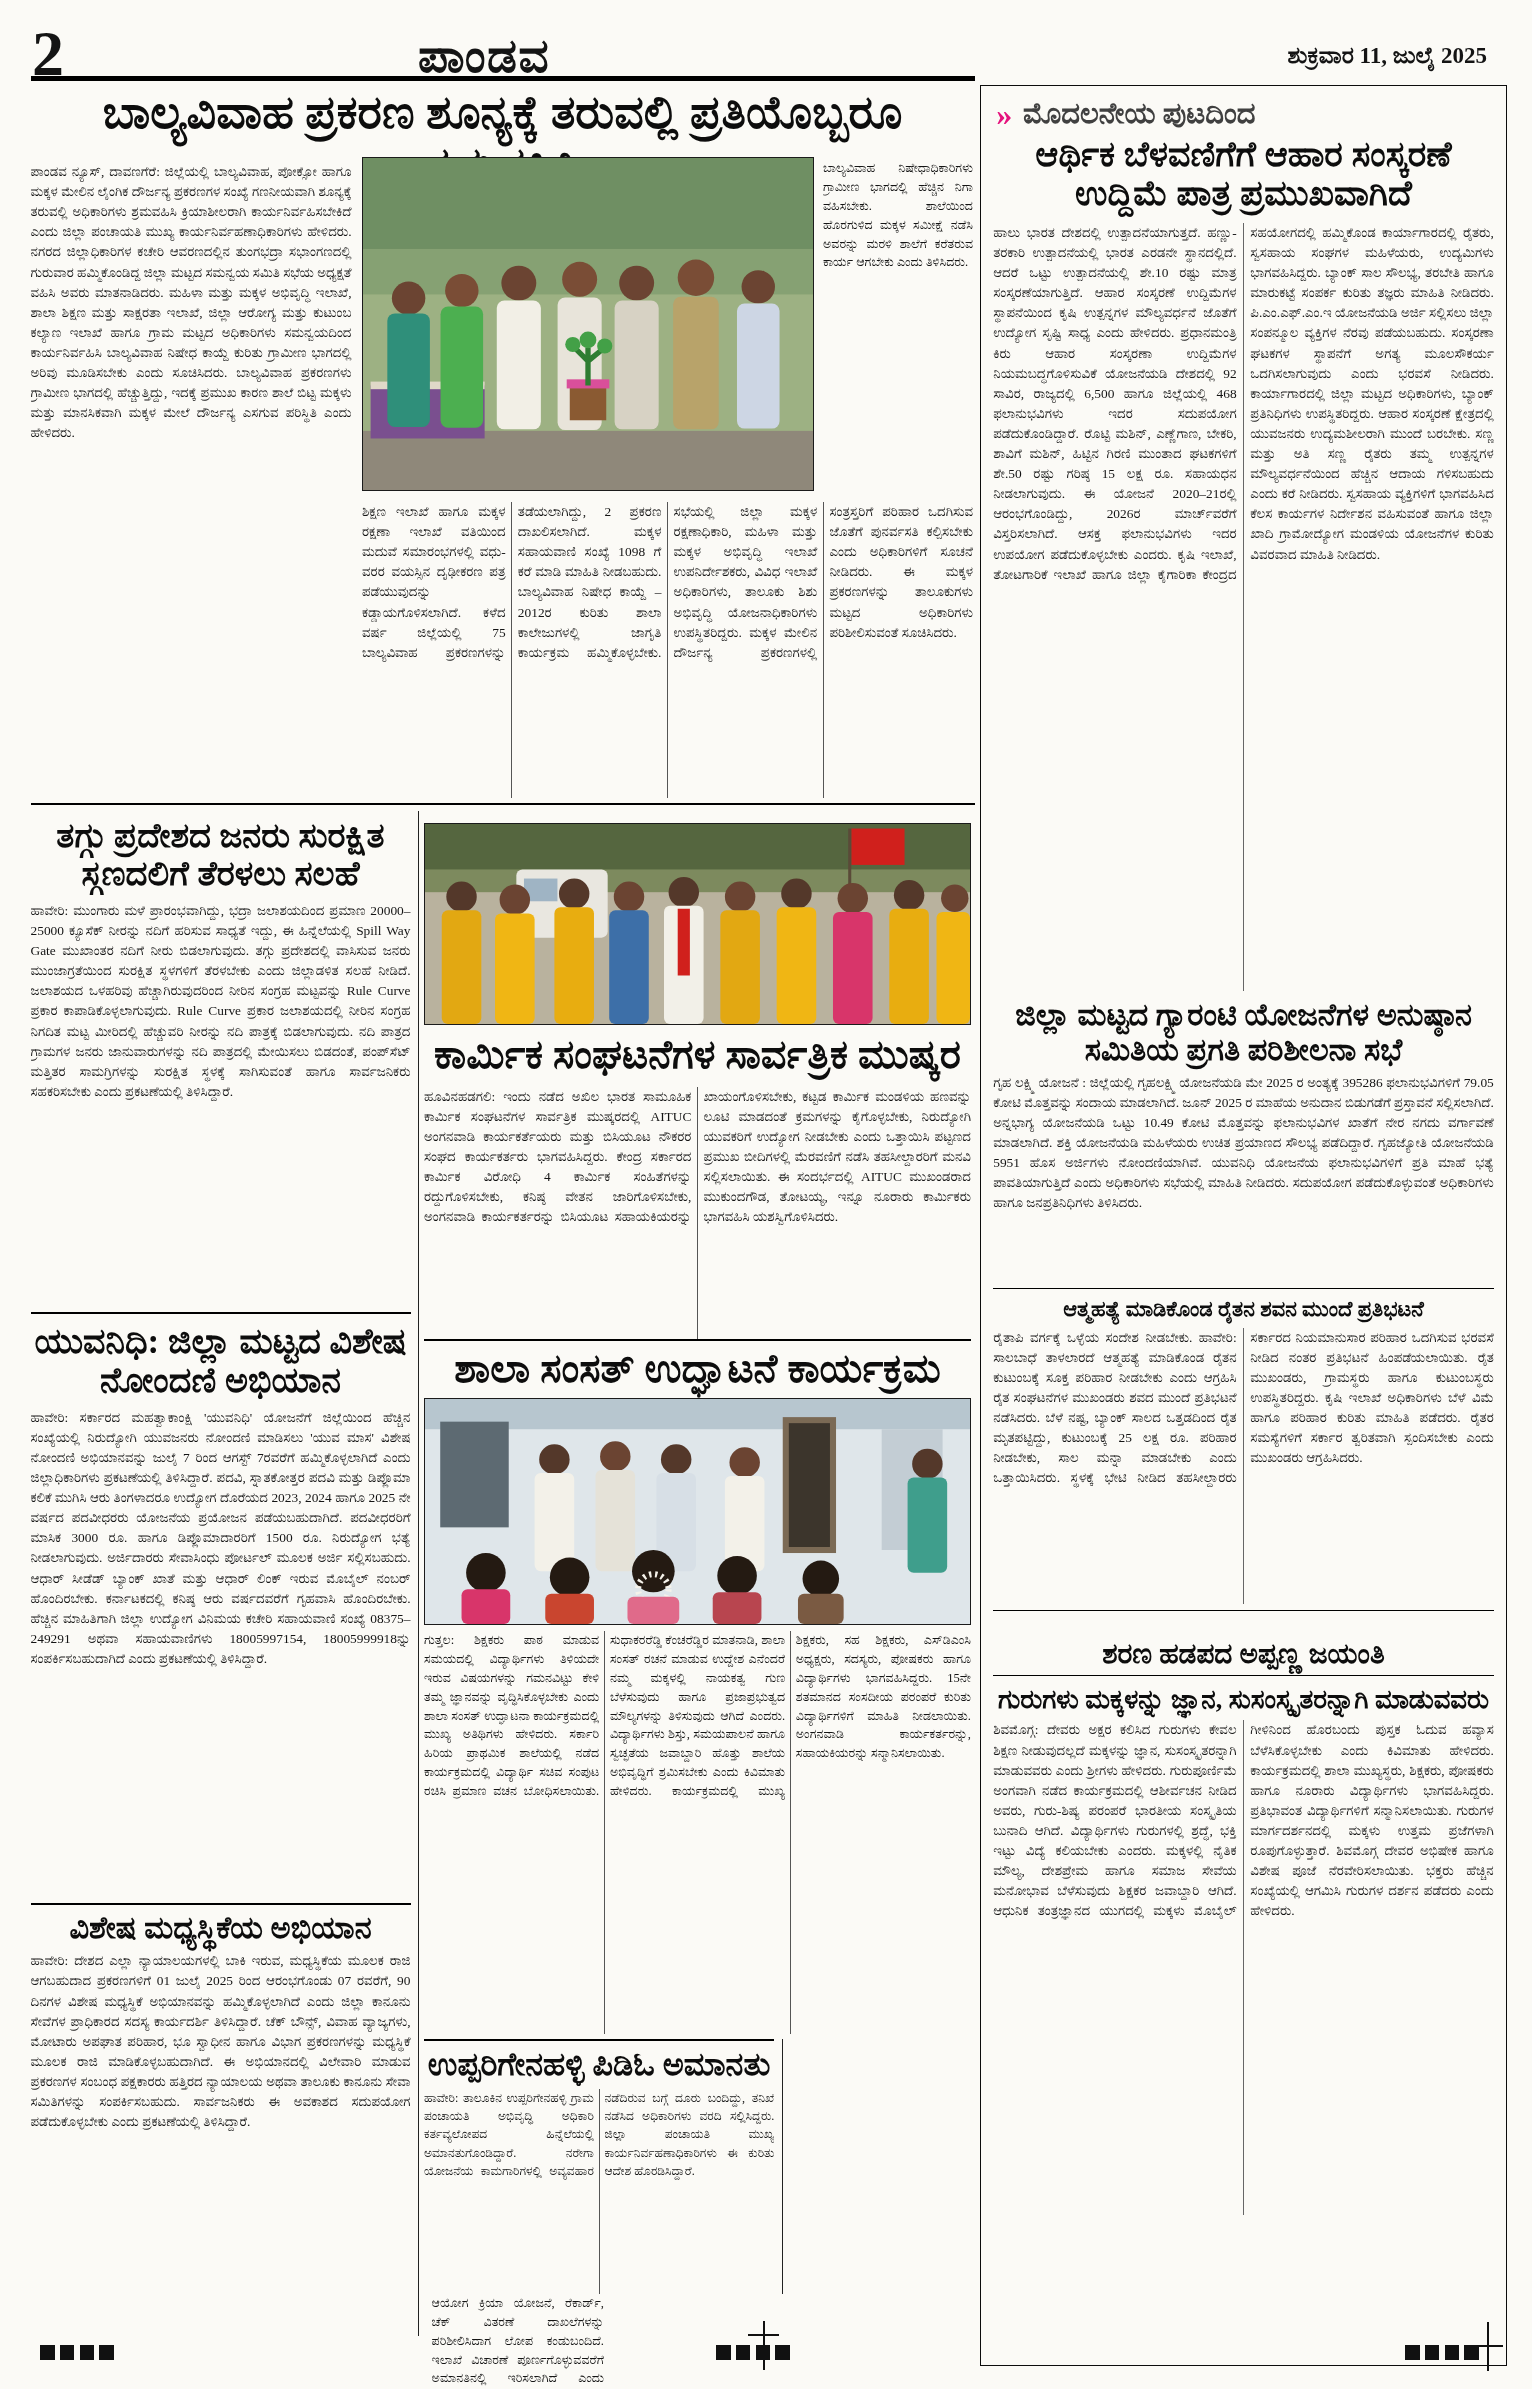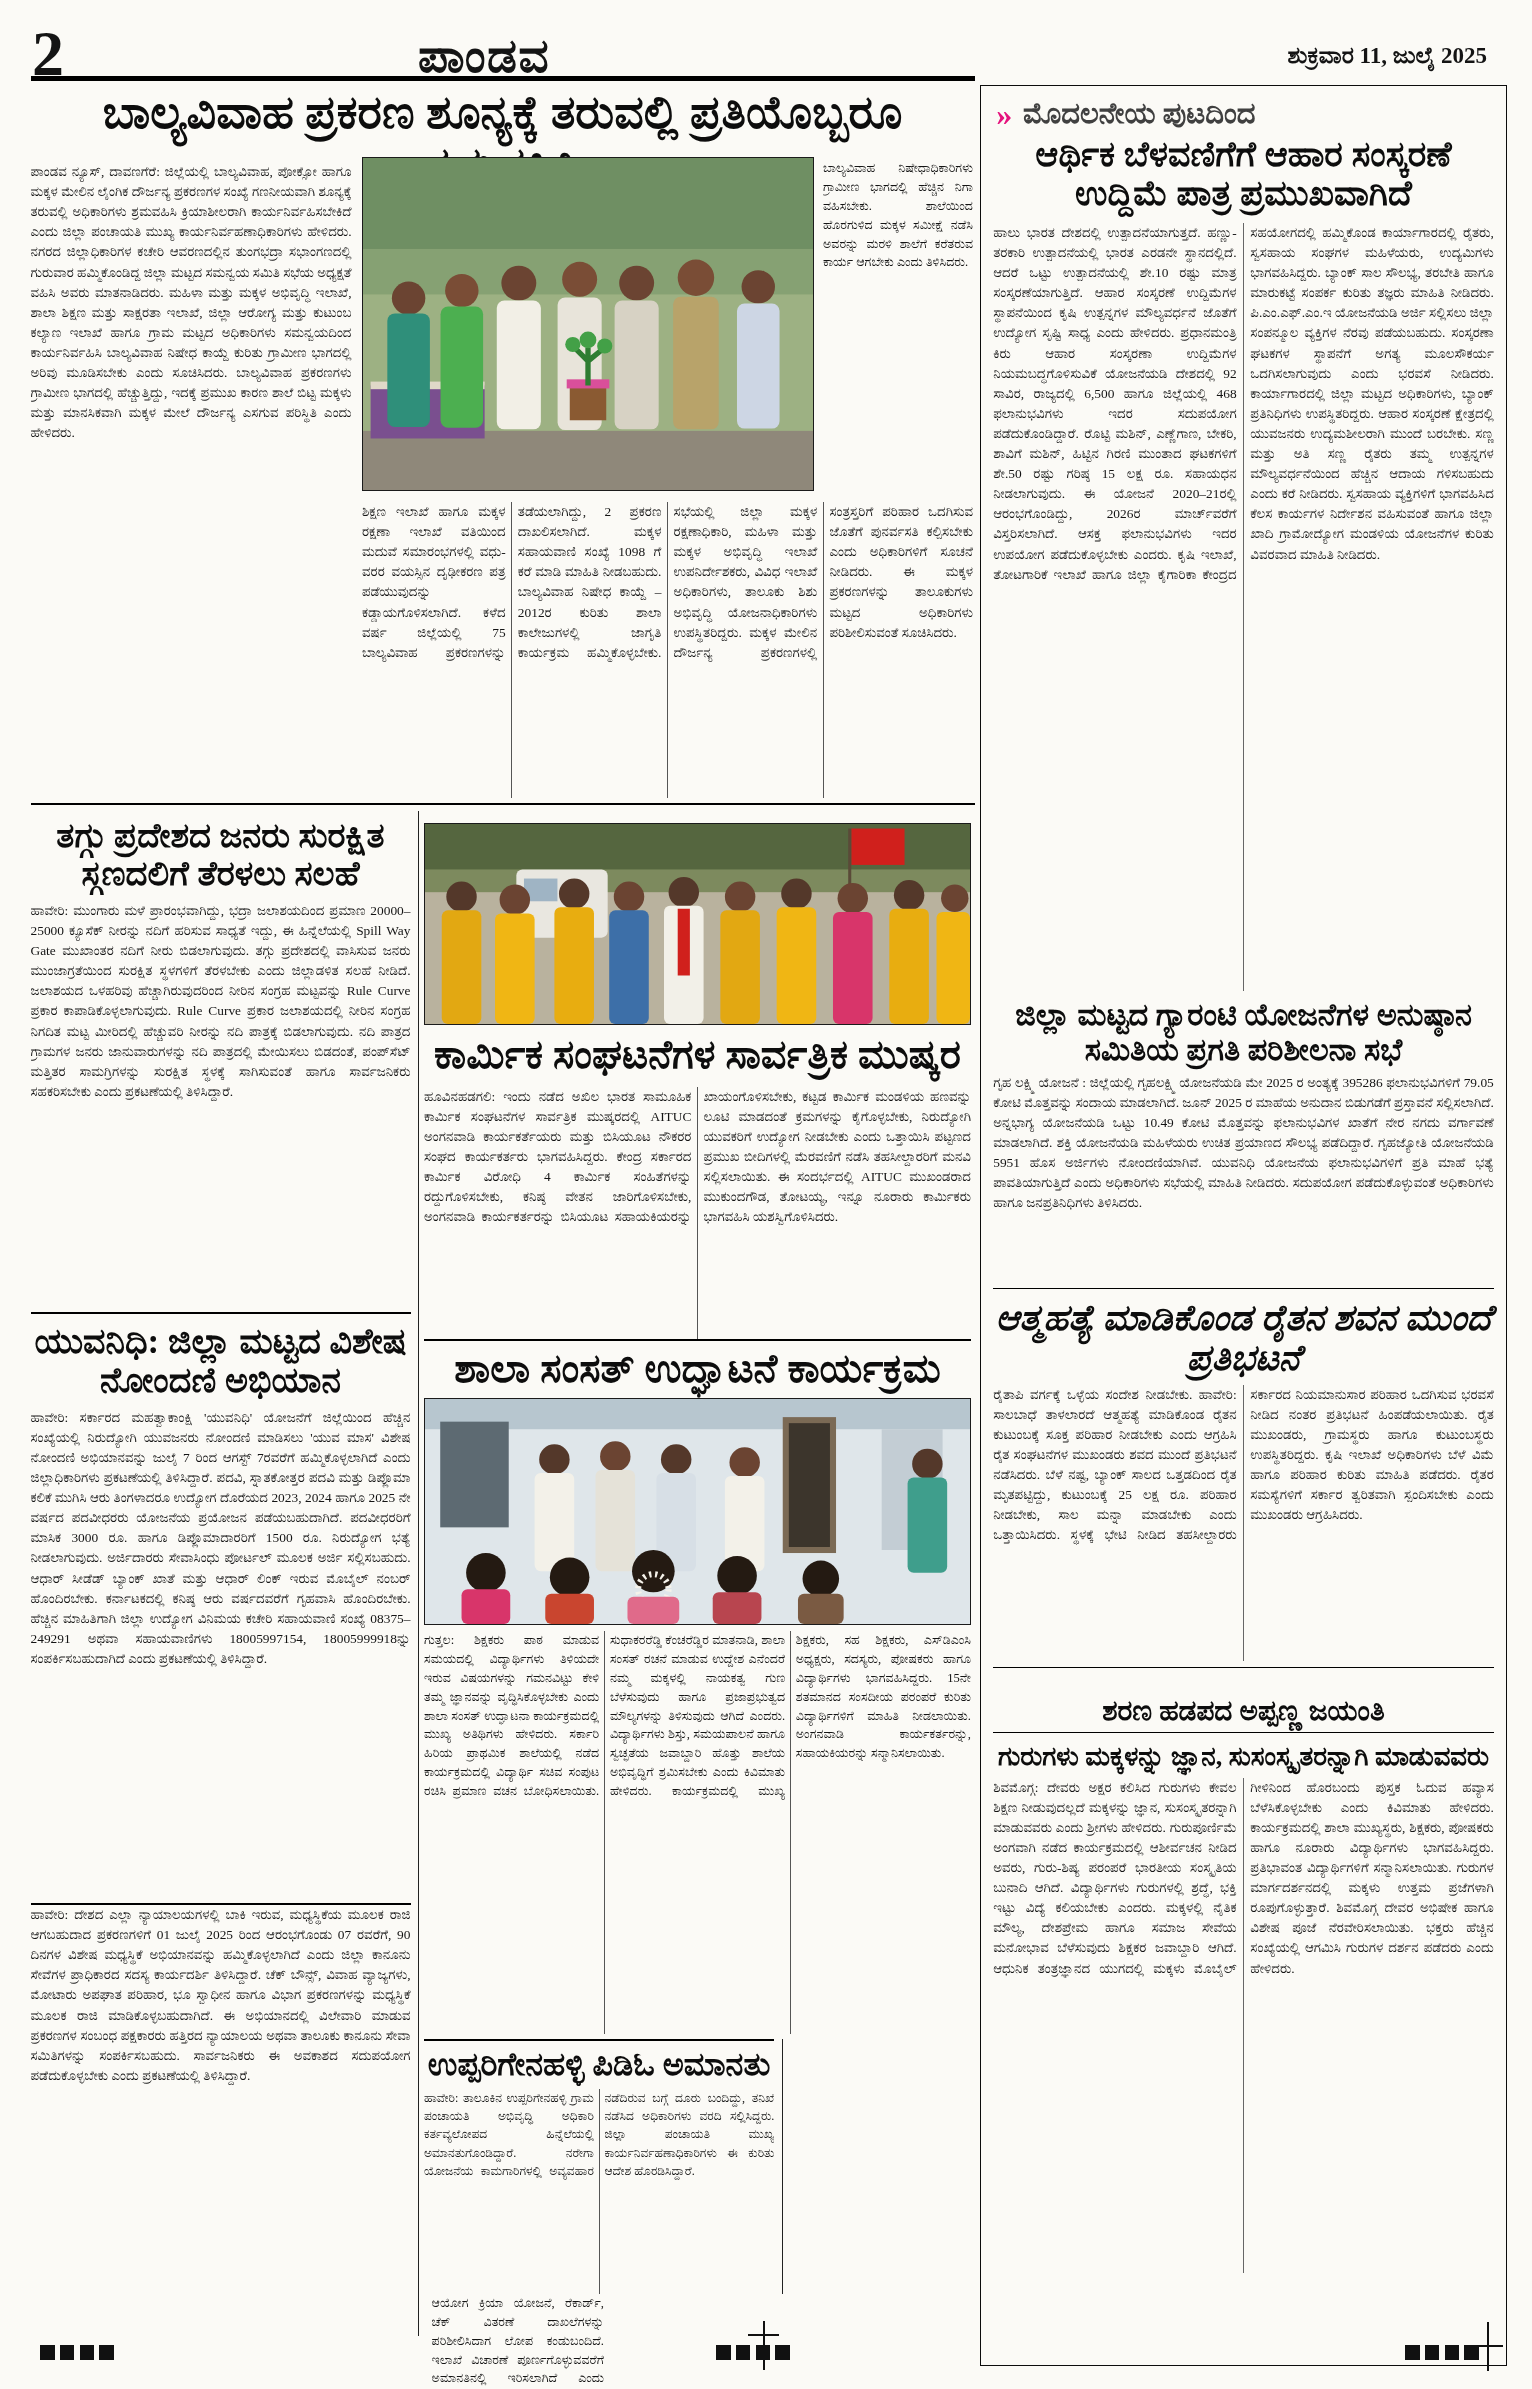--- a/index.html
+++ b/index.html
@@ -58,21 +58,21 @@
   
   .rightbox { position:absolute; left:980px; top:85px; width:527px; height:2281px;
     border:1.5px solid #0c0c0c; padding:10.7px 12.2px 7.6px; background:#fbfaf6; }
   .kicker { display:flex; align-items:center; gap:10.7px; padding-left:3.1px; }
   .kicker-arrow { color:#e5127d; font-size:32px; font-weight:bold; line-height:1; }
   .kicker-text { color:#404040; font-size:29px; font-weight:bold; }
   .econ-headline { font-size:35px; margin-top:4.6px; }
   .econ-body { height:768px; column-count:2; column-gap:13.7px; column-rule:0.8px solid #666; margin-top:9.2px; }
   .guar-headline { font-size:30.5px; margin-top:7.6px; }
   .guar-body { height:215px; margin-top:6px; }
-  .farm-headline { font-size:36px; border-top:1.5px solid #000; padding-top:9.2px;font-style:italic; }
+  .farm-headline { font-size:21px; border-top:1.5px solid #000; padding-top:9.2px; }
   .farm-body { height:276px; column-count:2; column-gap:13.7px; column-rule:0.8px solid #666; margin-top:6.1px; }
   .jay-headline { font-size:28px; border-top:1.5px solid #000; padding-top:27px; margin-top:6.1px; }
   .jay-body { height:90px; column-count:2; column-gap:13.7px; column-rule:0.8px solid #666; margin-top:6.1px; }
   .teach-headline { font-size:26px; border-top:1.5px solid #000; padding-top:9.2px; margin-top:6.1px; }
   .teach-body { height:495px; column-count:2; column-gap:13.7px; column-rule:0.8px solid #666; margin-top:6.1px; }
 
   
   .regmarks { position:absolute; top:2345px; display:flex; gap:5.3px; }
   .regmarks .sq { width:14.5px; height:14.5px; background:#111; }
   .reg-left { left:40px; }
@@ -137,20 +137,21 @@
 
   <div class="leftcol">
     <div class="headline flood-headline">ತಗ್ಗು ಪ್ರದೇಶದ ಜನರು ಸುರಕ್ಷಿತ ಸ್ಗಣದಲಿಗೆ ತೆರಳಲು ಸಲಹೆ</div>
     <div class="body-text flood-body">ಹಾವೇರಿ: ಮುಂಗಾರು ಮಳೆ ಪ್ರಾರಂಭವಾಗಿದ್ದು, ಭದ್ರಾ ಜಲಾಶಯದಿಂದ ಪ್ರಮಾಣ 20000–25000 ಕ್ಯೂಸೆಕ್ ನೀರನ್ನು ನದಿಗೆ ಹರಿಸುವ ಸಾಧ್ಯತೆ ಇದ್ದು, ಈ ಹಿನ್ನೆಲೆಯಲ್ಲಿ Spill Way Gate ಮುಖಾಂತರ ನದಿಗೆ ನೀರು ಬಿಡಲಾಗುವುದು. ತಗ್ಗು ಪ್ರದೇಶದಲ್ಲಿ ವಾಸಿಸುವ ಜನರು ಮುಂಜಾಗ್ರತೆಯಿಂದ ಸುರಕ್ಷಿತ ಸ್ಥಳಗಳಿಗೆ ತೆರಳಬೇಕು ಎಂದು ಜಿಲ್ಲಾಡಳಿತ ಸಲಹೆ ನೀಡಿದೆ. ಜಲಾಶಯದ ಒಳಹರಿವು ಹೆಚ್ಚಾಗಿರುವುದರಿಂದ ನೀರಿನ ಸಂಗ್ರಹ ಮಟ್ಟವನ್ನು Rule Curve ಪ್ರಕಾರ ಕಾಪಾಡಿಕೊಳ್ಳಲಾಗುವುದು. Rule Curve ಪ್ರಕಾರ ಜಲಾಶಯದಲ್ಲಿ ನೀರಿನ ಸಂಗ್ರಹ ನಿಗದಿತ ಮಟ್ಟ ಮೀರಿದಲ್ಲಿ ಹೆಚ್ಚುವರಿ ನೀರನ್ನು ನದಿ ಪಾತ್ರಕ್ಕೆ ಬಿಡಲಾಗುವುದು. ನದಿ ಪಾತ್ರದ ಗ್ರಾಮಗಳ ಜನರು ಜಾನುವಾರುಗಳನ್ನು ನದಿ ಪಾತ್ರದಲ್ಲಿ ಮೇಯಿಸಲು ಬಿಡದಂತೆ, ಪಂಪ್‌ಸೆಟ್ ಮತ್ತಿತರ ಸಾಮಗ್ರಿಗಳನ್ನು ಸುರಕ್ಷಿತ ಸ್ಥಳಕ್ಕೆ ಸಾಗಿಸುವಂತೆ ಹಾಗೂ ಸಾರ್ವಜನಿಕರು ಸಹಕರಿಸಬೇಕು ಎಂದು ಪ್ರಕಟಣೆಯಲ್ಲಿ ತಿಳಿಸಿದ್ದಾರೆ.</div>
     <div class="hrule"></div>
 
     <div class="headline yuva-headline">ಯುವನಿಧಿ: ಜಿಲ್ಲಾ ಮಟ್ಟದ ವಿಶೇಷ ನೋಂದಣಿ ಅಭಿಯಾನ</div>
     <div class="body-text yuva-body">ಹಾವೇರಿ: ಸರ್ಕಾರದ ಮಹತ್ವಾಕಾಂಕ್ಷಿ 'ಯುವನಿಧಿ' ಯೋಜನೆಗೆ ಜಿಲ್ಲೆಯಿಂದ ಹೆಚ್ಚಿನ ಸಂಖ್ಯೆಯಲ್ಲಿ ನಿರುದ್ಯೋಗಿ ಯುವಜನರು ನೋಂದಣಿ ಮಾಡಿಸಲು 'ಯುವ ಮಾಸ' ವಿಶೇಷ ನೋಂದಣಿ ಅಭಿಯಾನವನ್ನು ಜುಲೈ 7 ರಿಂದ ಆಗಸ್ಟ್ 7ರವರೆಗೆ ಹಮ್ಮಿಕೊಳ್ಳಲಾಗಿದೆ ಎಂದು ಜಿಲ್ಲಾಧಿಕಾರಿಗಳು ಪ್ರಕಟಣೆಯಲ್ಲಿ ತಿಳಿಸಿದ್ದಾರೆ. ಪದವಿ, ಸ್ನಾತಕೋತ್ತರ ಪದವಿ ಮತ್ತು ಡಿಪ್ಲೊಮಾ ಕಲಿಕೆ ಮುಗಿಸಿ ಆರು ತಿಂಗಳಾದರೂ ಉದ್ಯೋಗ ದೊರೆಯದ 2023, 2024 ಹಾಗೂ 2025 ನೇ ವರ್ಷದ ಪದವೀಧರರು ಯೋಜನೆಯ ಪ್ರಯೋಜನ ಪಡೆಯಬಹುದಾಗಿದೆ. ಪದವೀಧರರಿಗೆ ಮಾಸಿಕ 3000 ರೂ. ಹಾಗೂ ಡಿಪ್ಲೊಮಾದಾರರಿಗೆ 1500 ರೂ. ನಿರುದ್ಯೋಗ ಭತ್ಯೆ ನೀಡಲಾಗುವುದು. ಅರ್ಜಿದಾರರು ಸೇವಾಸಿಂಧು ಪೋರ್ಟಲ್ ಮೂಲಕ ಅರ್ಜಿ ಸಲ್ಲಿಸಬಹುದು. ಆಧಾರ್ ಸೀಡೆಡ್ ಬ್ಯಾಂಕ್ ಖಾತೆ ಮತ್ತು ಆಧಾರ್ ಲಿಂಕ್ ಇರುವ ಮೊಬೈಲ್ ನಂಬರ್ ಹೊಂದಿರಬೇಕು. ಕರ್ನಾಟಕದಲ್ಲಿ ಕನಿಷ್ಠ ಆರು ವರ್ಷದವರೆಗೆ ಗೃಹವಾಸಿ ಹೊಂದಿರಬೇಕು. ಹೆಚ್ಚಿನ ಮಾಹಿತಿಗಾಗಿ ಜಿಲ್ಲಾ ಉದ್ಯೋಗ ವಿನಿಮಯ ಕಚೇರಿ ಸಹಾಯವಾಣಿ ಸಂಖ್ಯೆ 08375–249291 ಅಥವಾ ಸಹಾಯವಾಣಿಗಳು 18005997154, 18005999918ನ್ನು ಸಂಪರ್ಕಿಸಬಹುದಾಗಿದೆ ಎಂದು ಪ್ರಕಟಣೆಯಲ್ಲಿ ತಿಳಿಸಿದ್ದಾರೆ.</div>
     <div class="hrule"></div>
 
+    <div class="headline med-headline">ವಿಶೇಷ ಮಧ್ಯಸ್ಥಿಕೆಯ ಅಭಿಯಾನ</div>
     <div class="body-text med-body">ಹಾವೇರಿ: ದೇಶದ ಎಲ್ಲಾ ನ್ಯಾಯಾಲಯಗಳಲ್ಲಿ ಬಾಕಿ ಇರುವ, ಮಧ್ಯಸ್ಥಿಕೆಯ ಮೂಲಕ ರಾಜಿ ಆಗಬಹುದಾದ ಪ್ರಕರಣಗಳಿಗೆ 01 ಜುಲೈ 2025 ರಿಂದ ಆರಂಭಗೊಂಡು 07 ರವರೆಗೆ, 90 ದಿನಗಳ ವಿಶೇಷ ಮಧ್ಯಸ್ಥಿಕೆ ಅಭಿಯಾನವನ್ನು ಹಮ್ಮಿಕೊಳ್ಳಲಾಗಿದೆ ಎಂದು ಜಿಲ್ಲಾ ಕಾನೂನು ಸೇವೆಗಳ ಪ್ರಾಧಿಕಾರದ ಸದಸ್ಯ ಕಾರ್ಯದರ್ಶಿ ತಿಳಿಸಿದ್ದಾರೆ. ಚೆಕ್ ಬೌನ್ಸ್, ವಿವಾಹ ವ್ಯಾಜ್ಯಗಳು, ಮೋಟಾರು ಅಪಘಾತ ಪರಿಹಾರ, ಭೂ ಸ್ವಾಧೀನ ಹಾಗೂ ವಿಭಾಗ ಪ್ರಕರಣಗಳನ್ನು ಮಧ್ಯಸ್ಥಿಕೆ ಮೂಲಕ ರಾಜಿ ಮಾಡಿಕೊಳ್ಳಬಹುದಾಗಿದೆ. ಈ ಅಭಿಯಾನದಲ್ಲಿ ವಿಲೇವಾರಿ ಮಾಡುವ ಪ್ರಕರಣಗಳ ಸಂಬಂಧ ಪಕ್ಷಕಾರರು ಹತ್ತಿರದ ನ್ಯಾಯಾಲಯ ಅಥವಾ ತಾಲೂಕು ಕಾನೂನು ಸೇವಾ ಸಮಿತಿಗಳನ್ನು ಸಂಪರ್ಕಿಸಬಹುದು. ಸಾರ್ವಜನಿಕರು ಈ ಅವಕಾಶದ ಸದುಪಯೋಗ ಪಡೆದುಕೊಳ್ಳಬೇಕು ಎಂದು ಪ್ರಕಟಣೆಯಲ್ಲಿ ತಿಳಿಸಿದ್ದಾರೆ.</div>
   </div>
 
   <div class="midcol">
     <div class="photo-frame photo-strike">
       <svg width="100%" height="100%" viewBox="0 0 716 264" preserveAspectRatio="none">
         <rect width="716" height="264" fill="#b9b29e"></rect>
         <rect width="716" height="70" fill="#55663f"></rect>
         <rect y="60" width="716" height="30" fill="#7d8a5e"></rect>
         <rect x="120" y="60" width="120" height="90" rx="8" fill="#e9e7e0"></rect>

